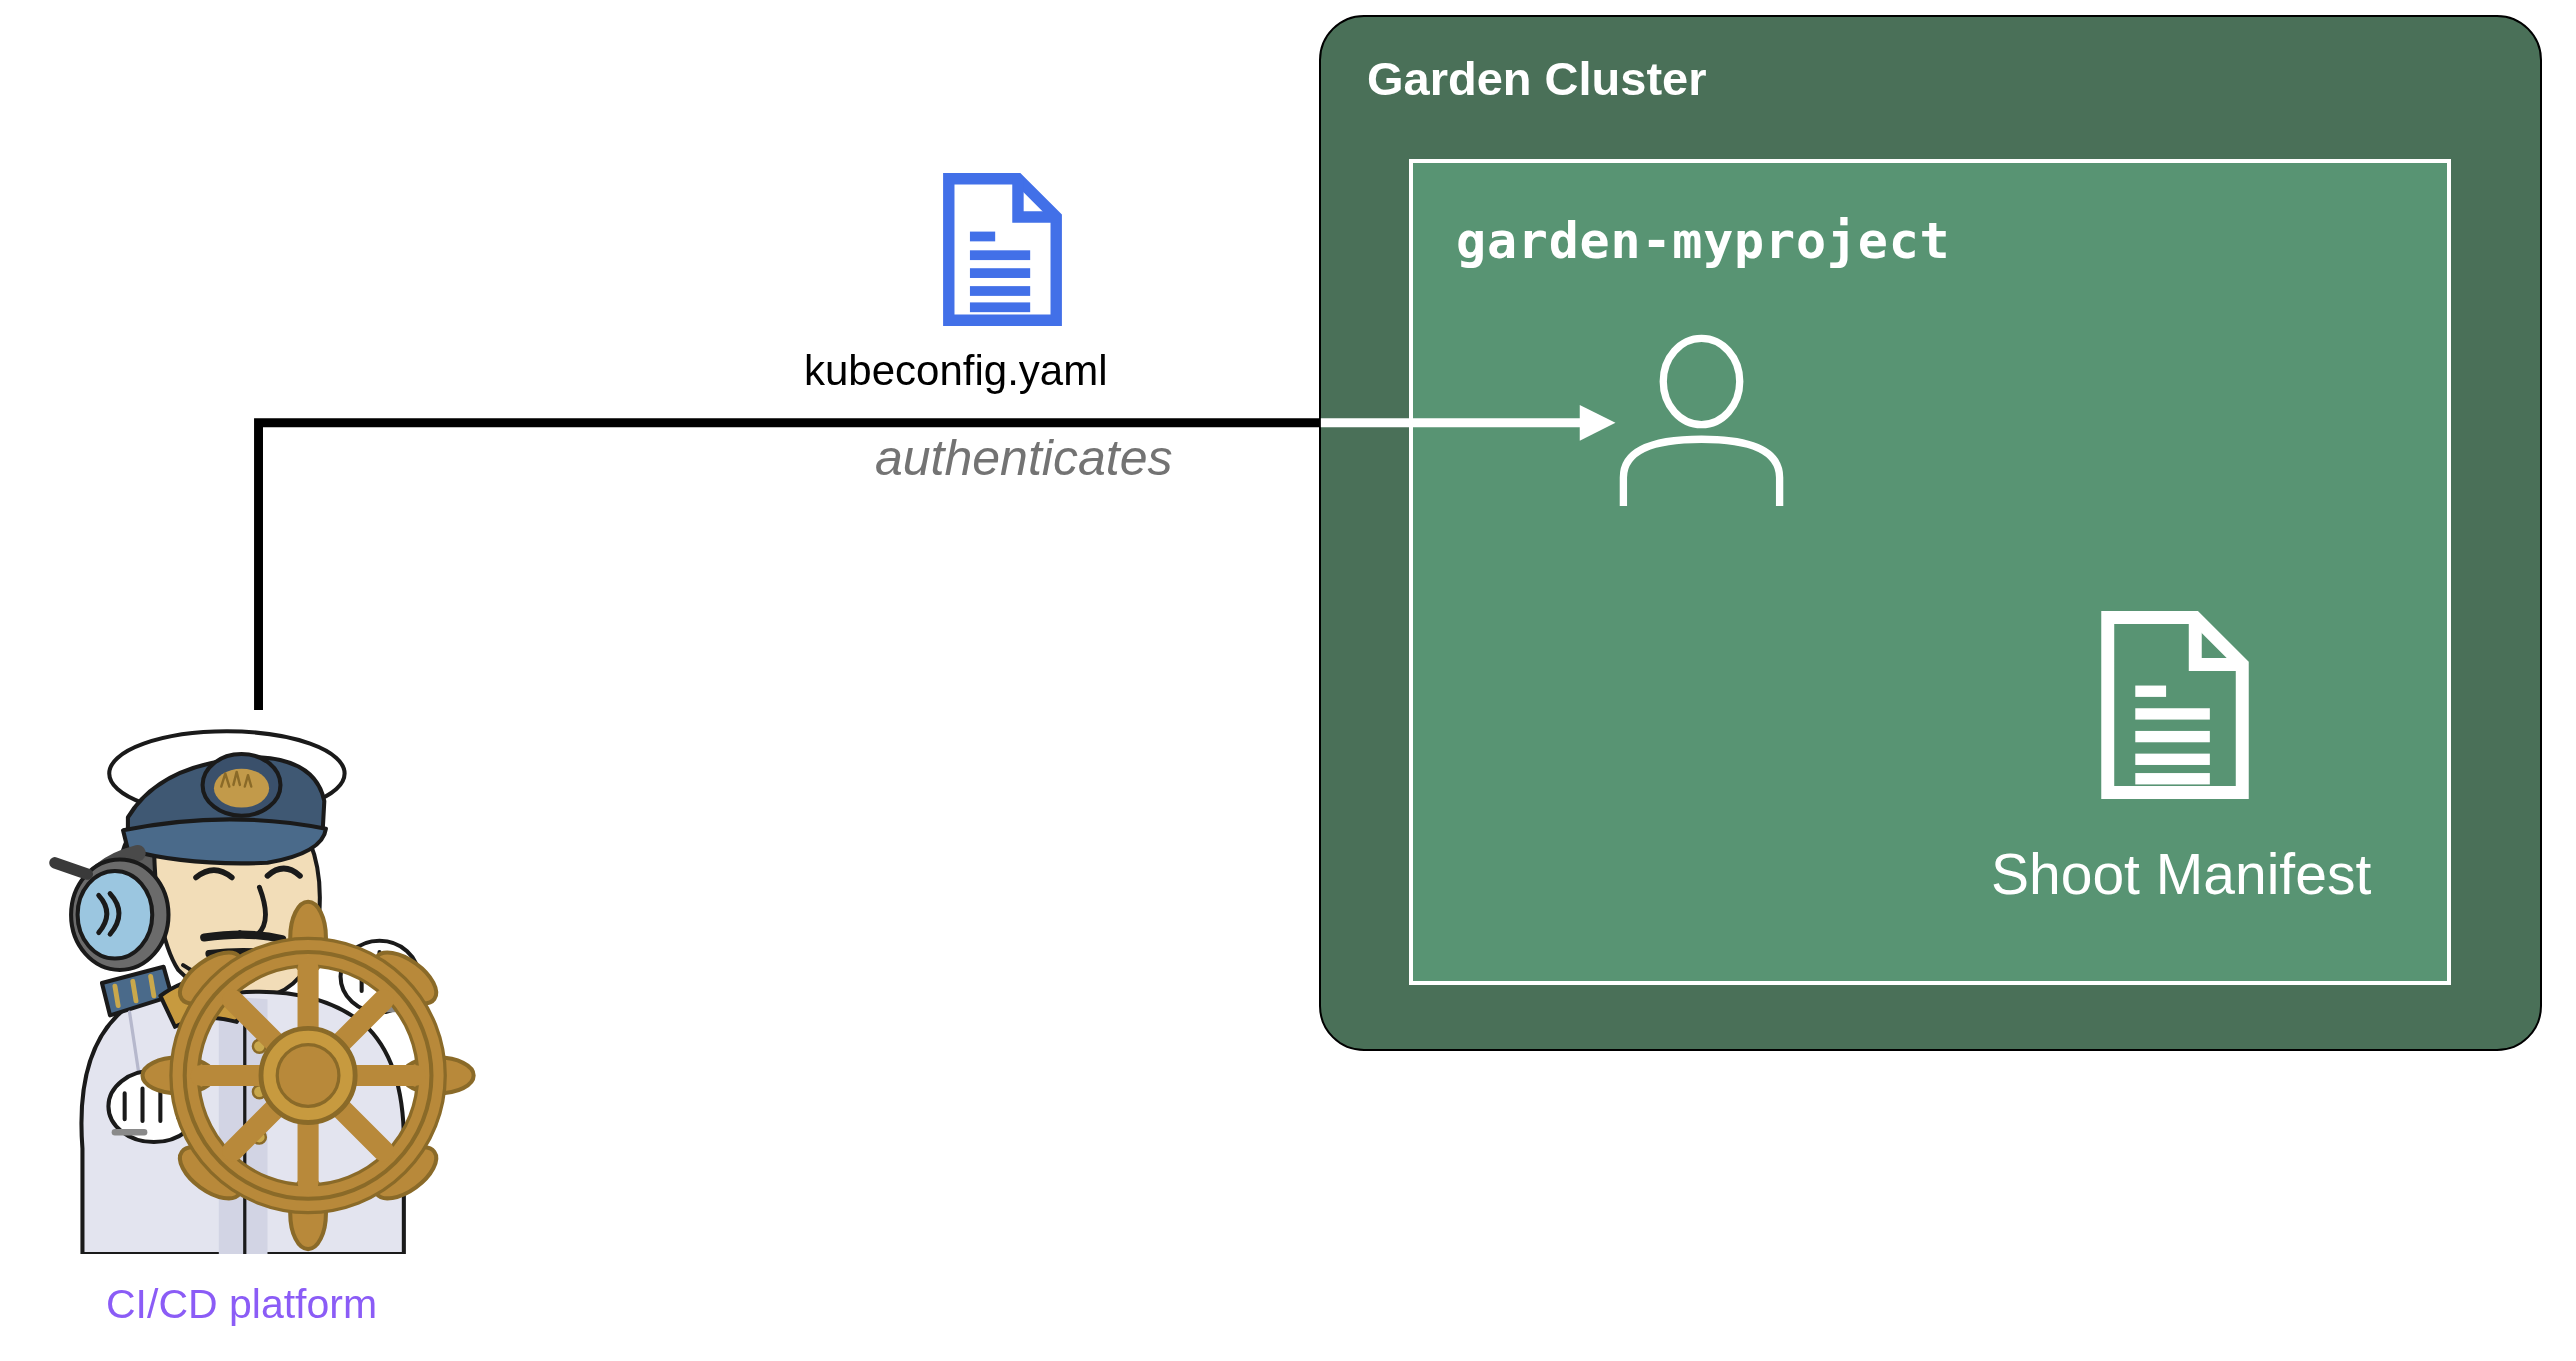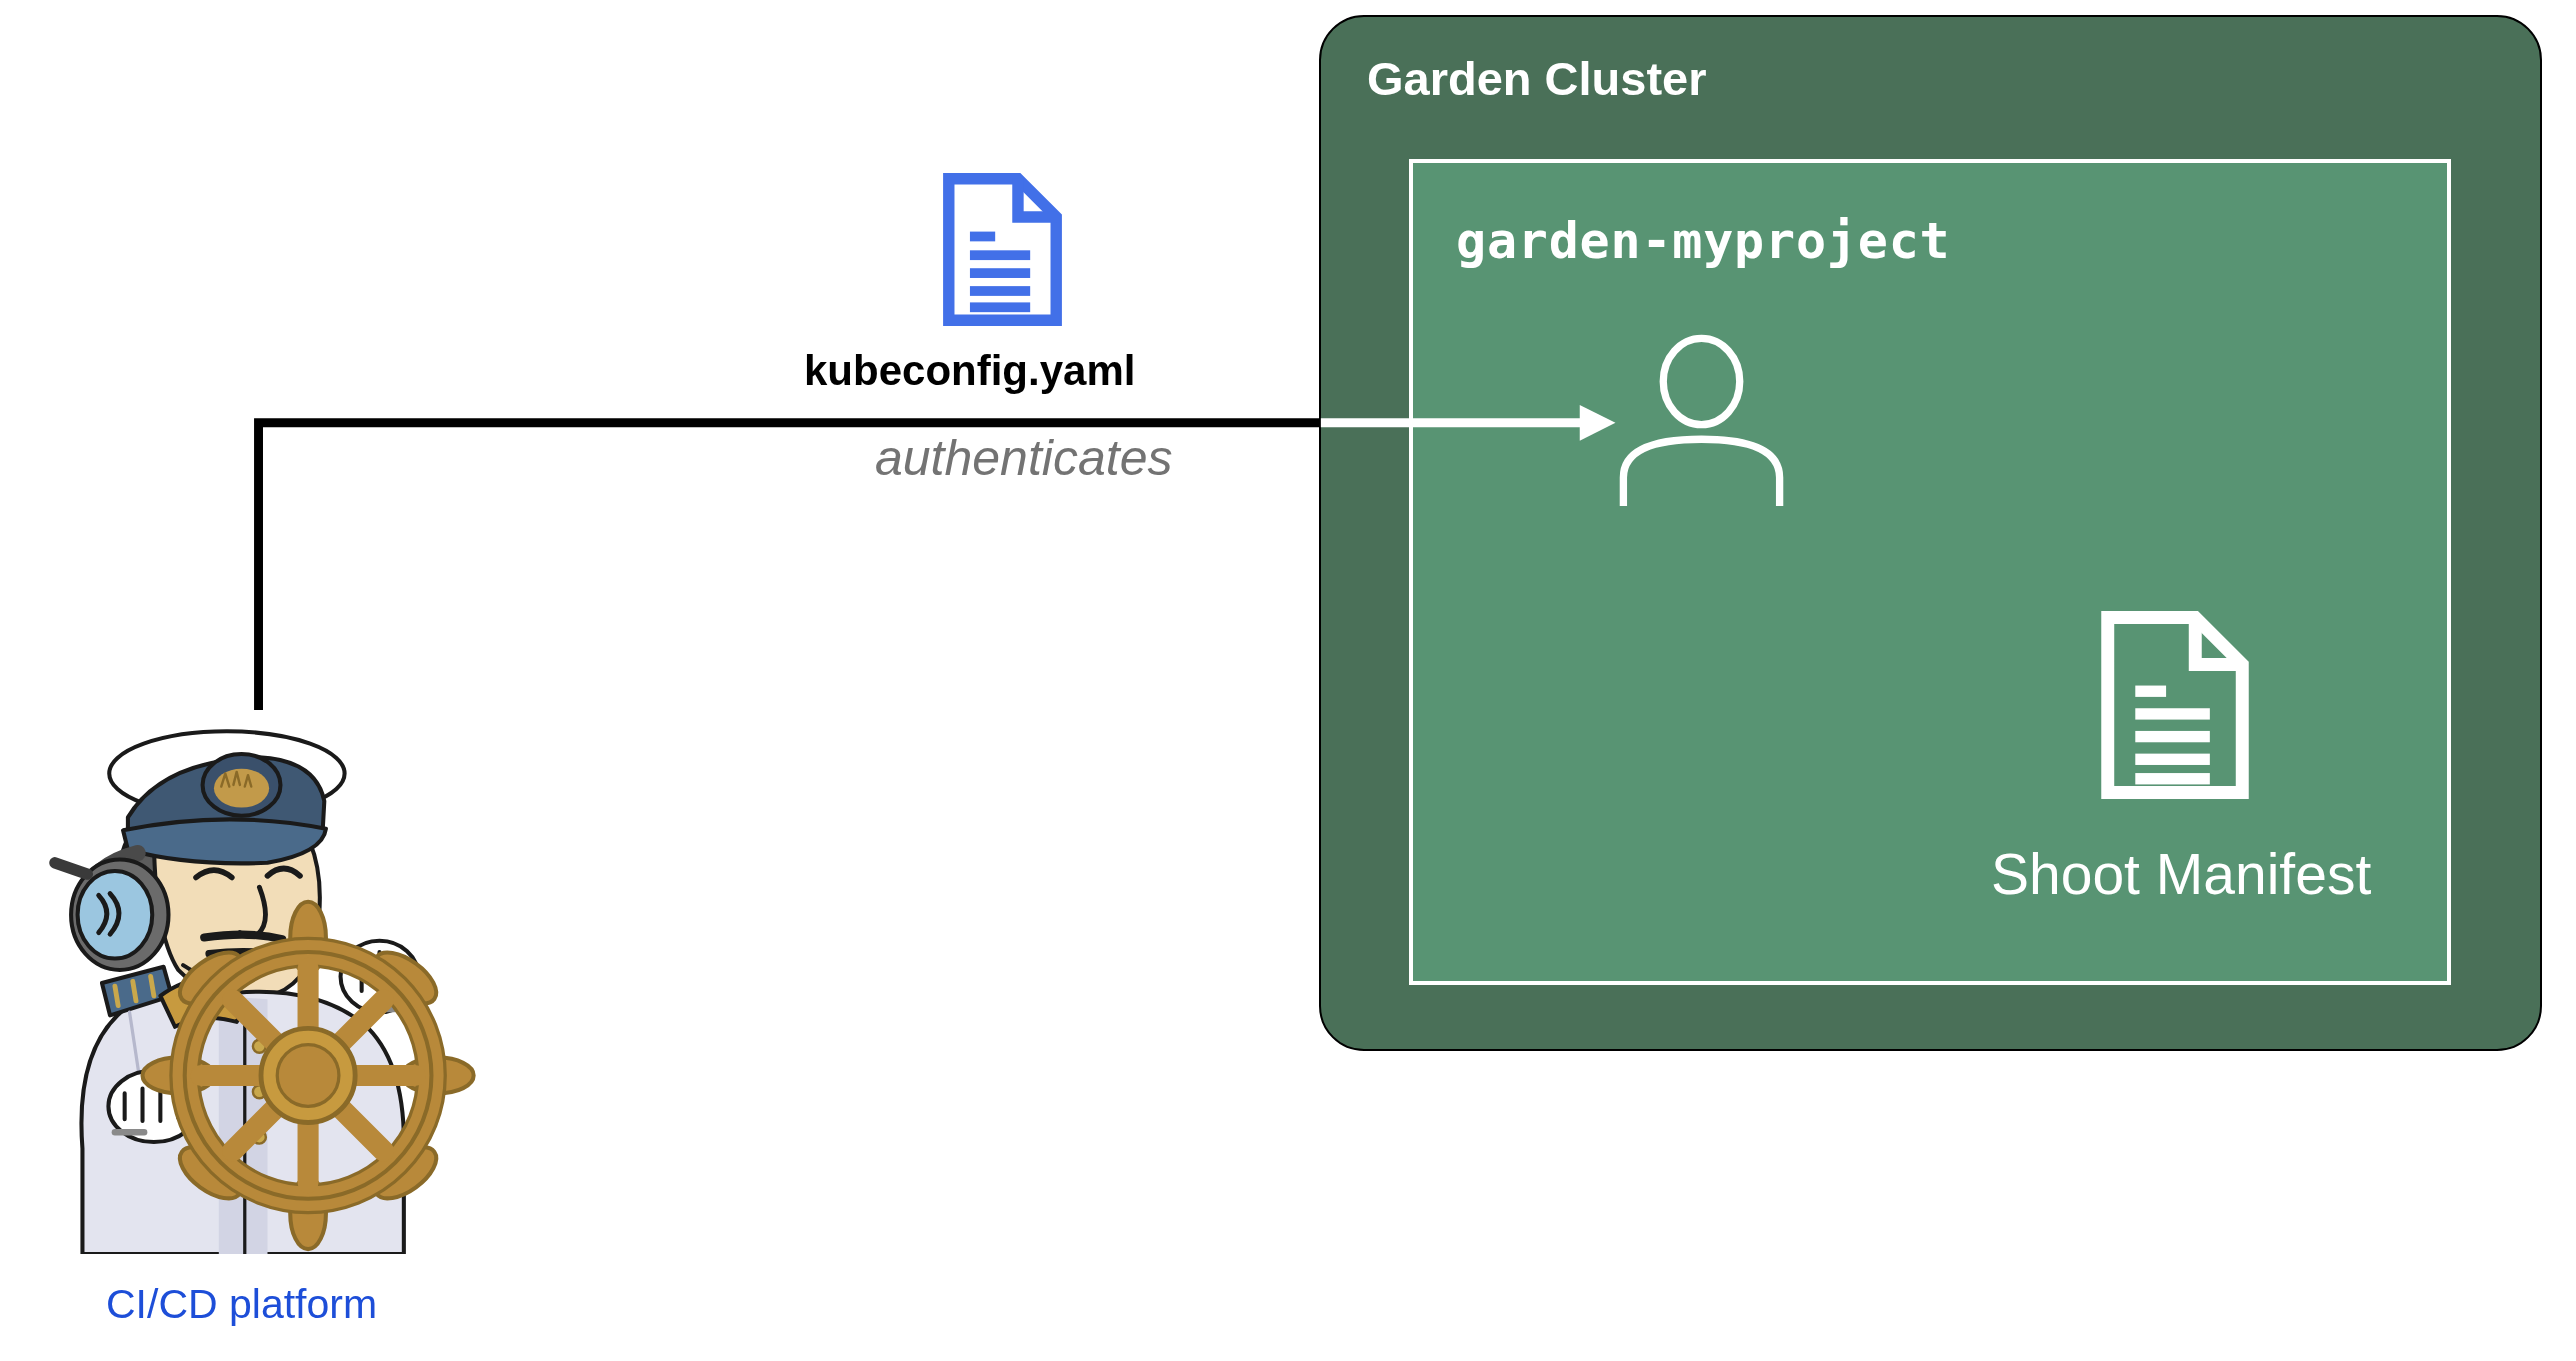--- a/index.html
+++ b/index.html
@@ -107,21 +107,20 @@
     width: 119px;
     height: 153px;
   }
   .kubeconfig-label {
     position: absolute;
     left: 804px;
     top: 347px;
     font-size: 42px;
     color: #000000;
     white-space: nowrap;
-    font-weight: bold;
   }
 
   
   .connector-svg {
     position: absolute;
     left: 0;
     top: 0;
     width: 2576px;
     height: 1361px;
     pointer-events: none;
@@ -142,21 +141,21 @@
     left: 24px;
     top: 694px;
     width: 487px;
     height: 560px;
   }
   .cicd-label {
     position: absolute;
     left: 106px;
     top: 1281px;
     font-size: 41px;
-    color: #1d4ed8;
+    color: #8b5cf6;
     white-space: nowrap;
     text-align: center;
   }
 </style>
 </head>
 <body>
 
 <div id="canvas">
 
   <div class="cluster-box"></div>

